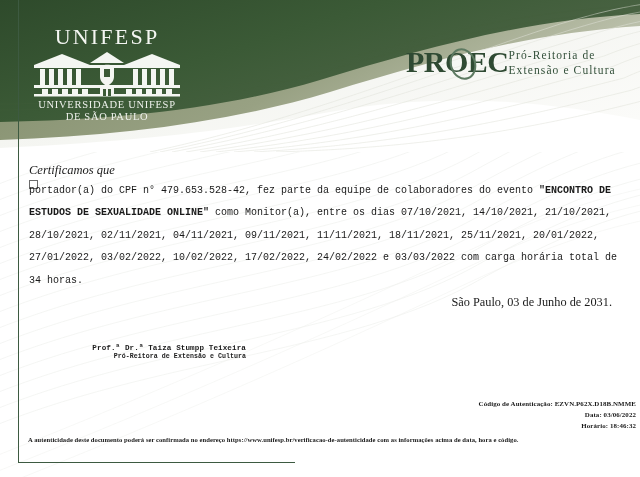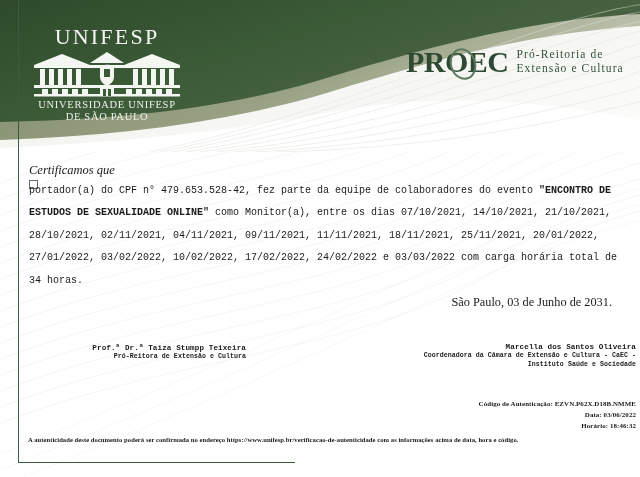--- a/index.html
+++ b/index.html
@@ -92,21 +92,21 @@
     line-height: 1.15;
     color: #eef1ec;
   }
 
   .proec-logo {
     position: absolute;
     left: 406px;
     top: 47px;
     z-index: 3;
     display: flex;
-    align-items: flex-start;
+    align-items: flex-end;
     pointer-events: none;
   }
   .proec-mark {
     font-family: "Liberation Serif", serif;
     font-size: 30px;
     font-weight: bold;
     letter-spacing: -0.5px;
     color: #2f4a33;
     line-height: 1;
     position: relative;
@@ -115,21 +115,20 @@
     position: absolute;
     left: 44px;
     top: 1px;
     width: 22px;
     height: 28px;
     border: 2.2px solid #5d7a61;
     border-radius: 50%;
     transform: rotate(-18deg);
   }
   .proec-sub {
-    margin-left: 8px;
     font-family: "Liberation Serif", serif;
     font-size: 11.5px;
     letter-spacing: 1.1px;
     line-height: 1.25;
     color: #33503a;
   }
 
   
   .body-text {
     position: absolute;
@@ -405,25 +404,20 @@
       <span>portador(a) do CPF n° 479.653.528-42, fez parte da equipe de colaboradores do evento </span><span class="evt">"ENCONTRO DE ESTUDOS DE SEXUALIDADE ONLINE"</span><span> como Monitor(a), entre os dias 07/10/2021, 14/10/2021, 21/10/2021, 28/10/2021, 02/11/2021, 04/11/2021, 09/11/2021, 11/11/2021, 18/11/2021, 25/11/2021, 20/01/2022, 27/01/2022, 03/02/2022, 10/02/2022, 17/02/2022, 24/02/2022 e 03/03/2022 com carga horária total de 34 horas.</span>
     </div>
 
     <div class="place-date">São Paulo, 03 de Junho de 2031.</div>
 
     <div class="sig sig-left">
       <div class="sig-name">Prof.ª Dr.ª Taiza Stumpp Teixeira</div>
       <div class="sig-role">Pró-Reitora de Extensão e Cultura</div>
     </div>
 
-    <div class="sig sig-right">
-      <div class="sig-name">Marcella dos Santos Oliveira</div>
-      <div class="sig-role">Coordenadora da Câmara de Extensão e Cultura - CaEC -</div>
-      <div class="sig-role">Instituto Saúde e Sociedade</div>
-    </div>
 
     <div class="auth-block">
       <div>Código de Autenticação: EZVN.P62X.D18B.NMME</div>
       <div>Data: 03/06/2022</div>
       <div>Horário: 18:46:32</div>
     </div>
 
     <div class="disclaimer">A autenticidade deste documento poderá ser confirmada no endereço https://www.unifesp.br/verificacao-de-autenticidade com as informações acima de data, hora e código.</div>
 
   </div>

